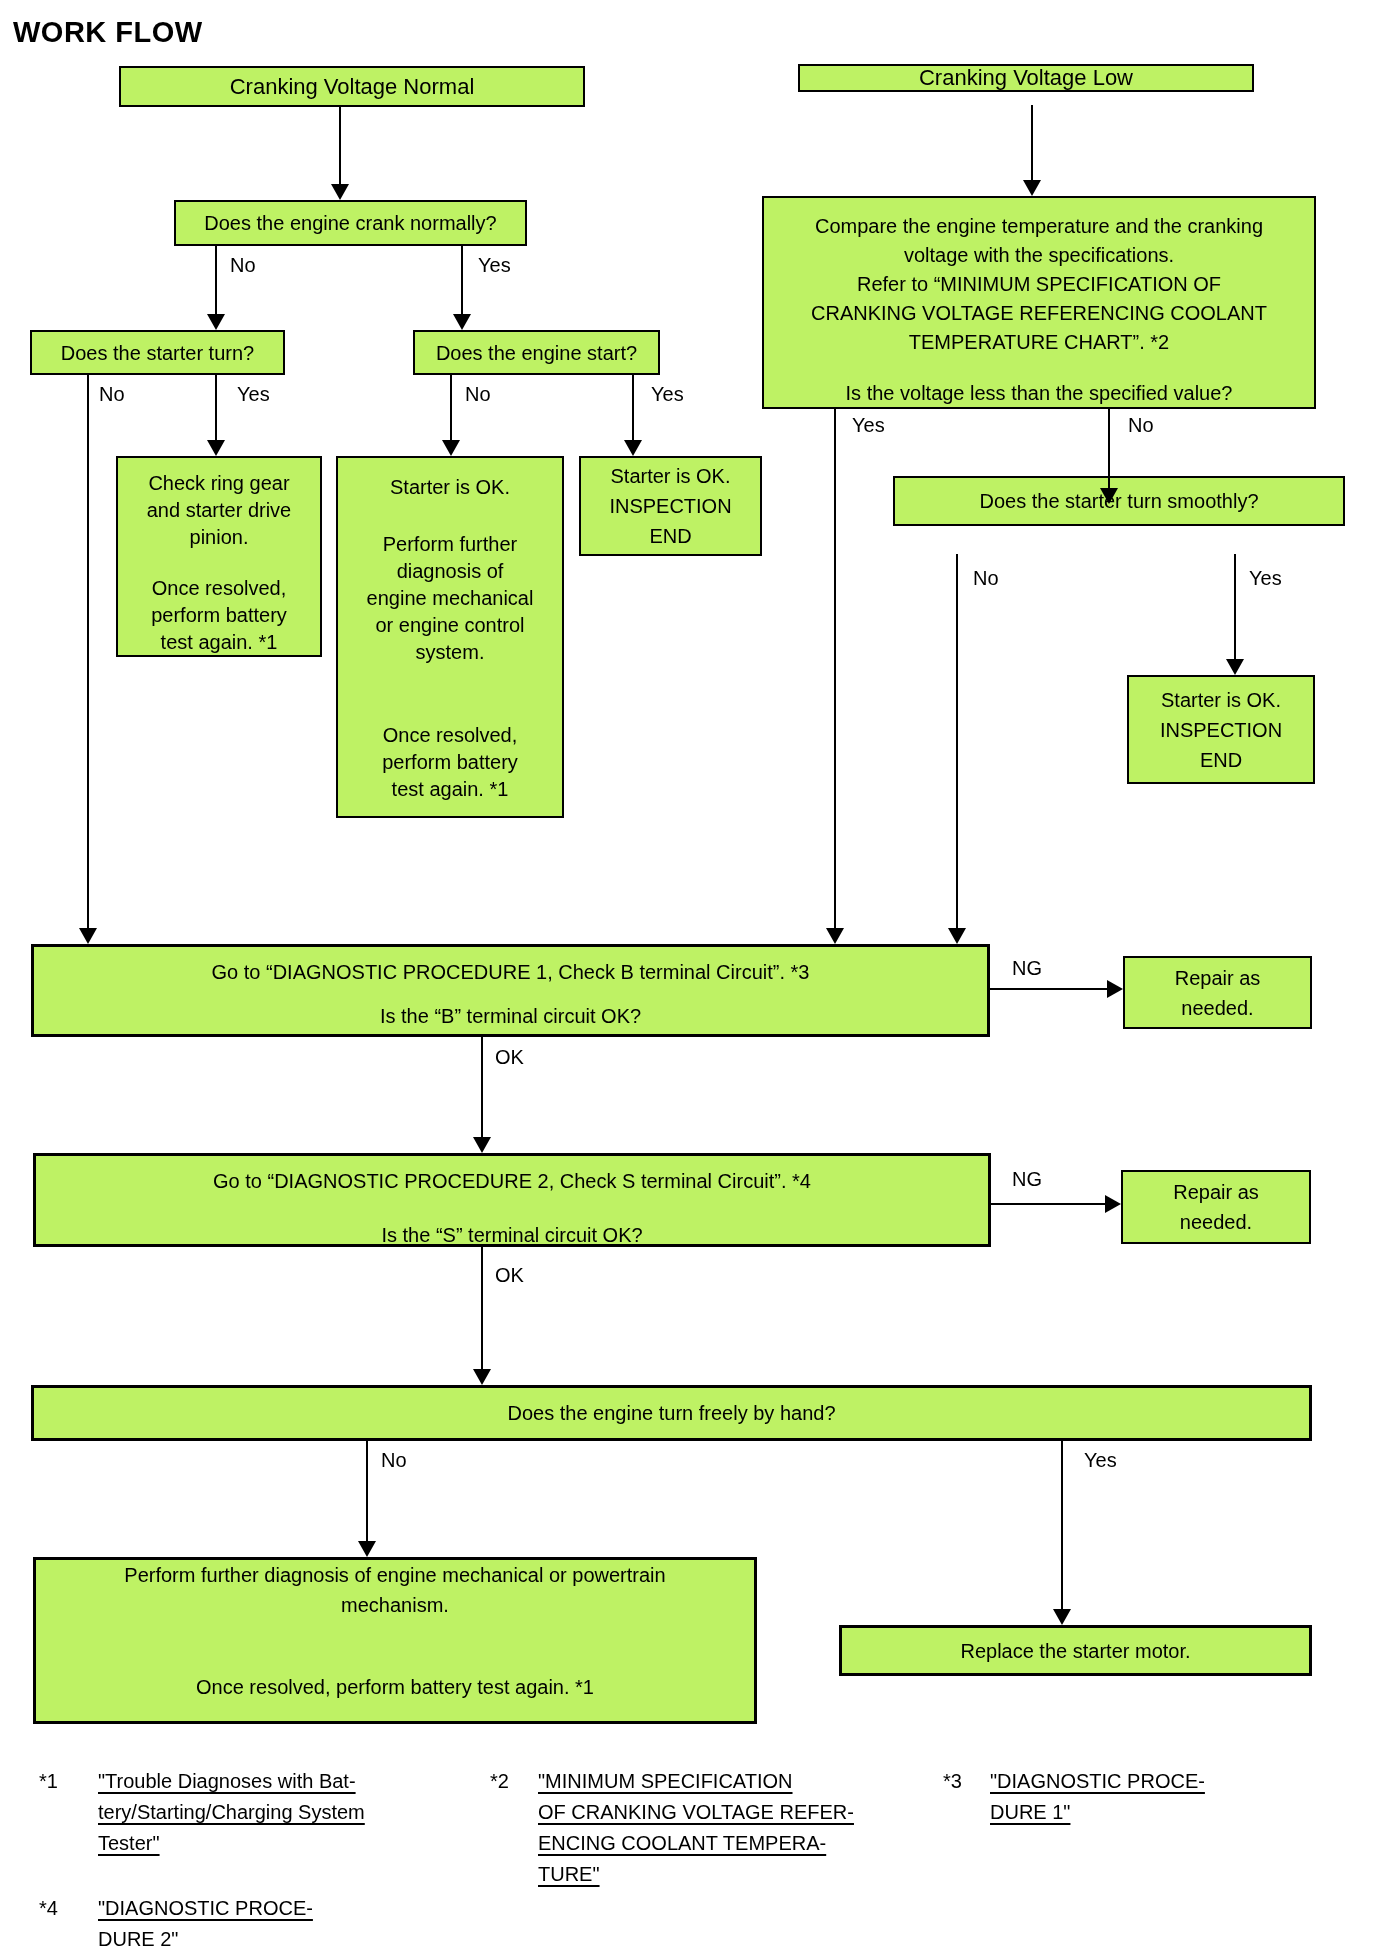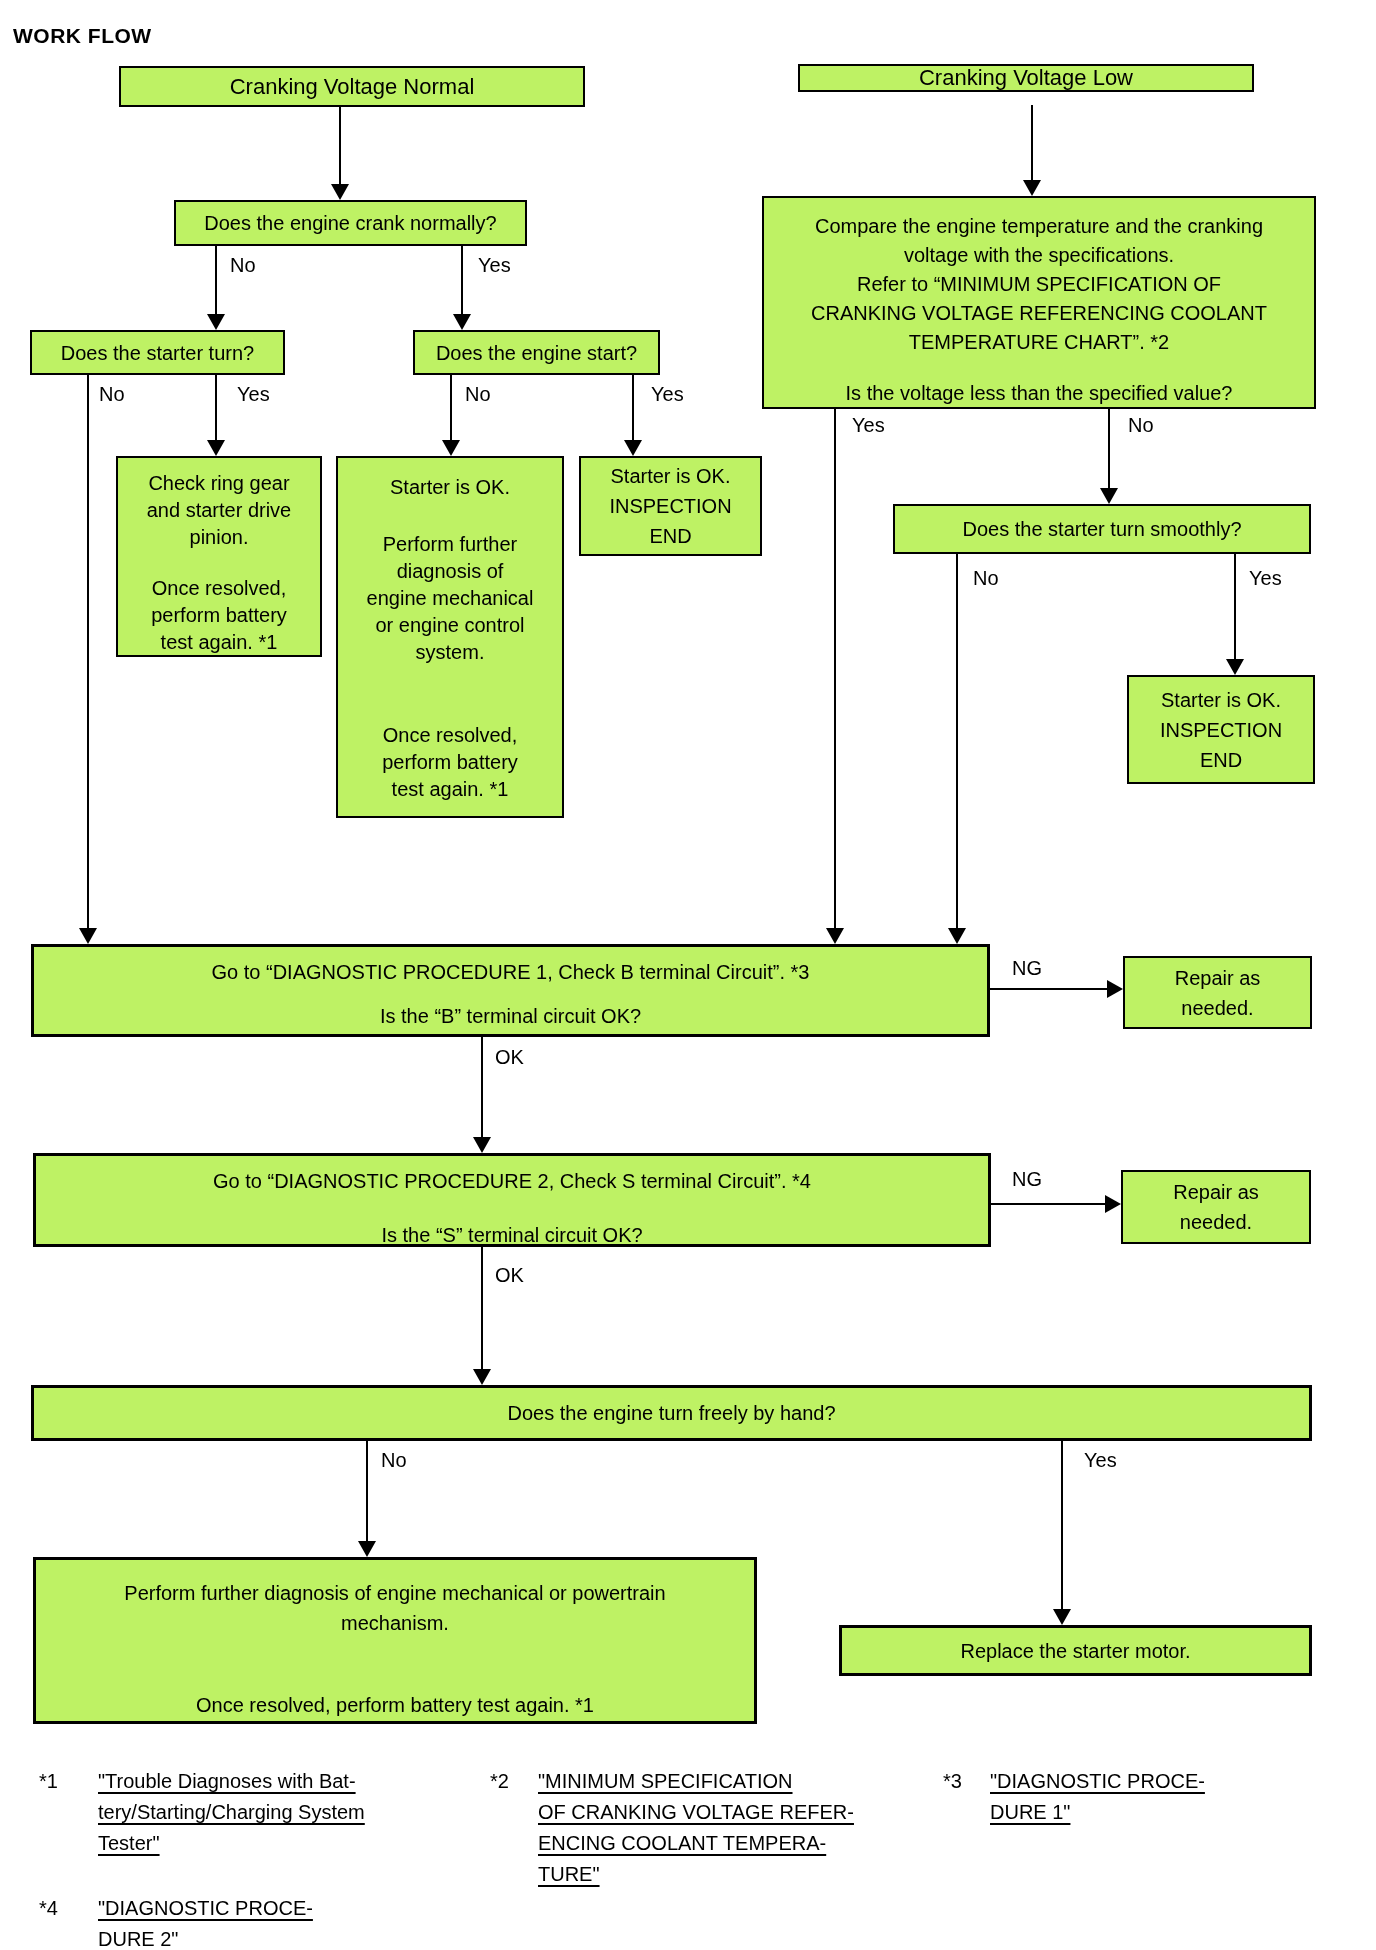--- a/index.html
+++ b/index.html
@@ -1,18 +1,18 @@
 <!DOCTYPE html>
 <html><head>
 <meta charset="utf-8">
 <style>
   html,body{margin:0;padding:0;background:#fff;}
   .canvas{position:relative;width:1376px;height:1950px;background:#fff;
           font-family:"Liberation Sans",sans-serif;color:#000;overflow:hidden;}
-  .title{position:absolute;left:13px;top:24px;font-size:21px;font-weight:700;letter-spacing:.5px;}
+  .title{position:absolute;left:13px;top:16px;font-size:29px;font-weight:700;letter-spacing:.5px;}
   .box{position:absolute;box-sizing:border-box;border:2px solid #000;background:#bef264;
        display:flex;flex-direction:column;align-items:center;justify-content:center;
        text-align:center;font-size:20px;line-height:28px;}
   .box .p{margin:0;white-space:pre-line;}
   .hdr{font-size:22px;}
   .thick{border-width:3px;}
   .top{justify-content:flex-start;}
   .vline{position:absolute;width:2px;background:#000;}
   .hline{position:absolute;height:2px;background:#000;}
   .arr-d{position:absolute;width:0;height:0;border-left:9px solid transparent;
@@ -75,21 +75,21 @@
   </div>
 
   <div class="box top" style="left:762px;top:196px;width:554px;height:213px;line-height:29px;padding-top:14px">
     <p class="p">Compare the engine temperature and the cranking
 voltage with the specifications.</p>
     <p class="p">Refer to “MINIMUM SPECIFICATION OF
 CRANKING VOLTAGE REFERENCING COOLANT
 TEMPERATURE CHART”. *2</p>
     <p class="p" style="margin-top:22px">Is the voltage less than the specified value?</p>
   </div>
-  <div class="box" style="left:893px;top:504px;width:418px;height:50px">
+  <div class="box" style="left:893px;top:476px;width:452px;height:50px">
     <span class="p">Does the starter turn smoothly?</span>
   </div>
   <div class="box" style="left:1127px;top:675px;width:188px;height:109px;line-height:30px">
     <span class="p">Starter is OK.
 INSPECTION
 END</span>
   </div>
 
   <div class="box top thick" style="left:31px;top:944px;width:959px;height:93px;line-height:30px;padding-top:10px">
     <p class="p">Go to “DIAGNOSTIC PROCEDURE 1, Check B terminal Circuit”. *3</p>
@@ -106,21 +106,21 @@
   </div>
   <div class="box" style="left:1121px;top:1170px;width:190px;height:74px;line-height:30px">
     <span class="p">Repair as
 needed.</span>
   </div>
 
   <div class="box thick" style="left:31px;top:1385px;width:1281px;height:56px">
     <span class="p">Does the engine turn freely by hand?</span>
   </div>
 
-  <div class="box top thick" style="left:33px;top:1557px;width:724px;height:167px;line-height:30px;padding-top:18px">
+  <div class="box top thick" style="left:33px;top:1557px;width:724px;height:167px;line-height:30px;">
     <p class="p">Perform further diagnosis of engine mechanical or powertrain
 mechanism.</p>
     <p class="p" style="margin-top:52px">Once resolved, perform battery test again. *1</p>
   </div>
   <div class="box thick" style="left:839px;top:1625px;width:473px;height:51px">
     <span class="p">Replace the starter motor.</span>
   </div>
 
   <div class="vline" style="left:339px;top:107px;height:77px"></div>
   <div class="arr-d" style="left:331px;top:184px"></div>

